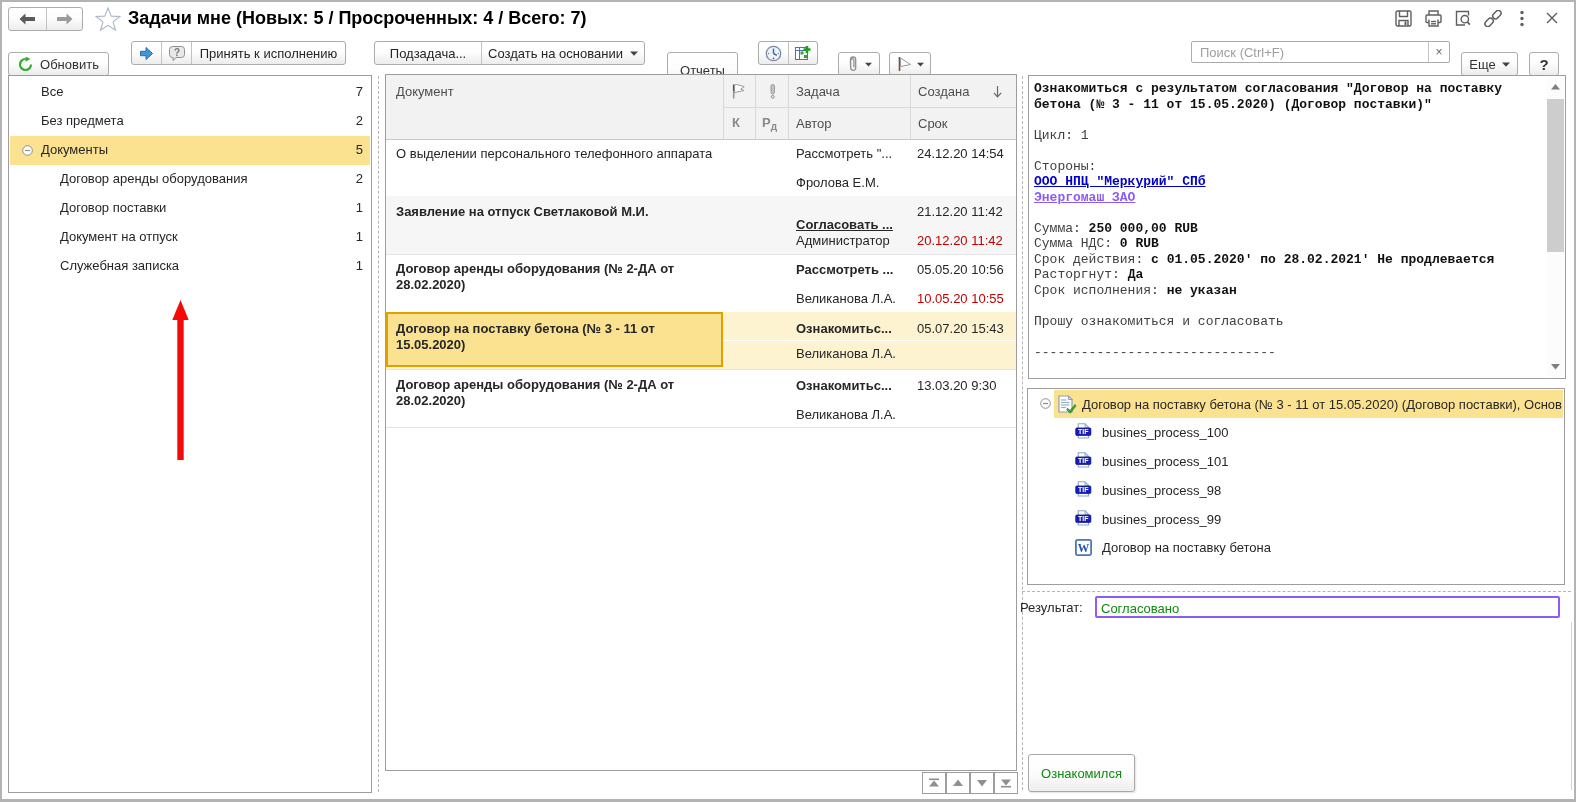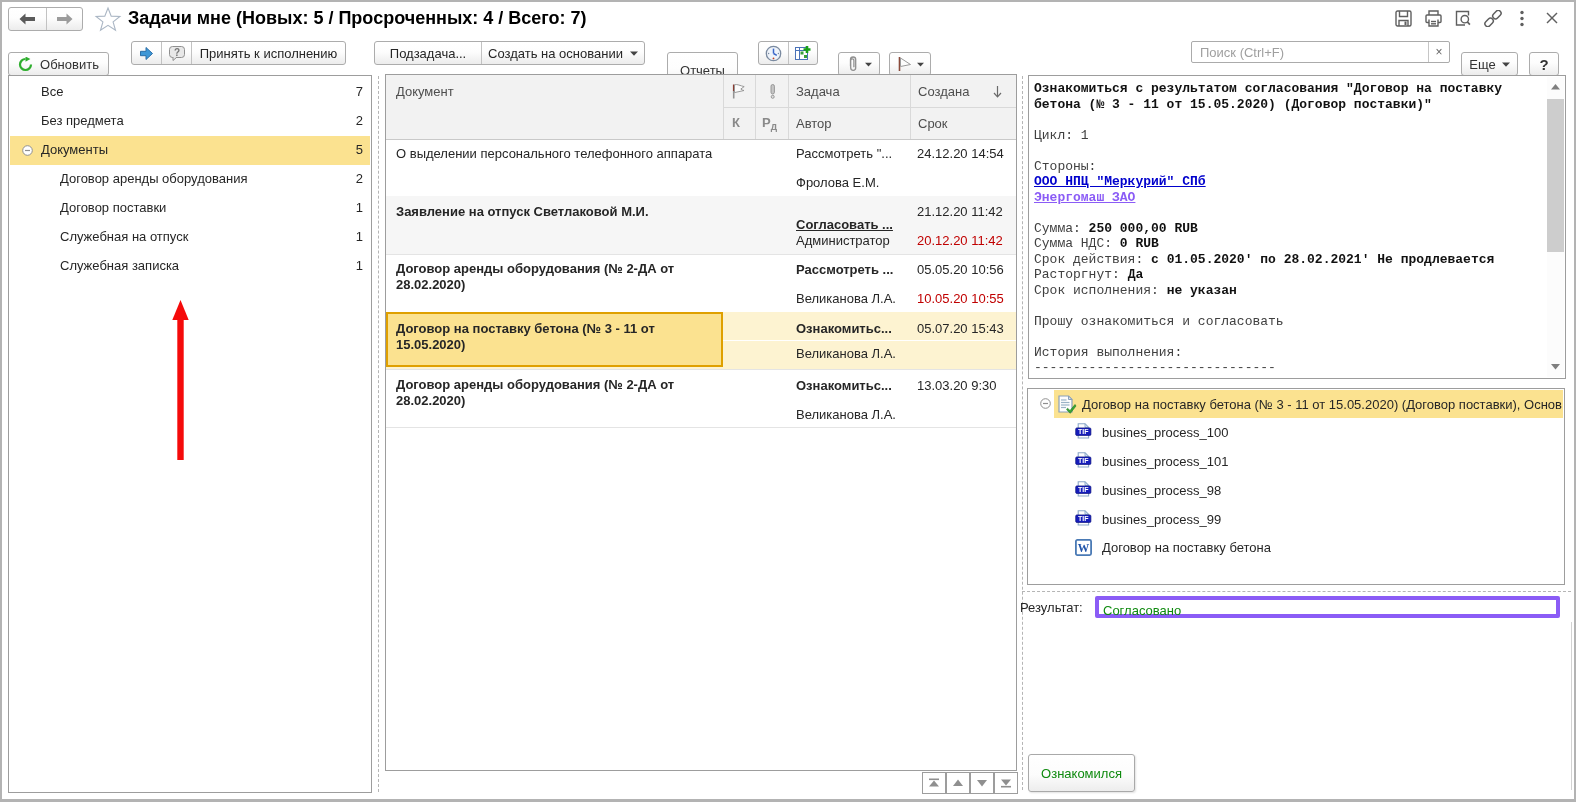--- a/index.html
+++ b/index.html
@@ -203,21 +203,21 @@
   </div>
   <div class="treerow" style="top:89px;">
       <span class="t" style="left:50px;">Договор аренды оборудования</span>
       <span class="n">2</span>
     </div>
   <div class="treerow" style="top:118px;">
       <span class="t" style="left:50px;">Договор поставки</span>
       <span class="n">1</span>
     </div>
   <div class="treerow" style="top:147px;">
-      <span class="t" style="left:50px;">Служебная на отпуск</span>
+      <span class="t" style="left:50px;">Документ на отпуск</span>
       <span class="n">1</span>
     </div>
   <div class="treerow" style="top:176px;">
       <span class="t" style="left:50px;">Служебная записка</span>
       <span class="n">1</span>
     </div>
   <svg class="abs" style="left:155px;top:224px;" width="34" height="162" viewBox="0 0 34 162">
     <polygon points="16.5,0 24.7,20 8.3,20" fill="#f50a0a"></polygon>
     <rect x="13.3" y="19" width="6.4" height="141" fill="#f50a0a"></rect>
   </svg>
@@ -327,21 +327,20 @@
     <div class="bold" style="color:#8b5cf6;text-decoration:underline;">Энергомаш ЗАО</div>
     <div style="height:15.5px;"></div>
     <div>Сумма: <b style="color:#111;">250 000,00 RUB</b></div>
     <div>Сумма НДС: <b style="color:#111;">0 RUB</b></div>
     <div>Срок действия: <b style="color:#111;">с 01.05.2020' по 28.02.2021' Не продлевается</b></div>
     <div>Расторгнут: <b style="color:#111;">Да</b></div>
     <div>Срок исполнения: <b style="color:#111;">не указан</b></div>
     <div style="height:15.5px;"></div>
     <div>Прошу ознакомиться и согласовать</div>
     <div style="height:15.5px;"></div>
-    <div>История выполнения:</div>
     <div>-------------------------------</div>
   </div>
 
   <div class="abs" style="right:1px;top:1px;width:17px;height:300px;background:#fcfcfc;">
     <svg class="abs" style="left:4px;top:7px;" width="9" height="6" viewBox="0 0 9 6">
         <polygon points="4.5,0 9,5.5 0,5.5" fill="#7f7f7f"></polygon>
       </svg>
     <div class="abs" style="left:0;top:22px;width:17px;height:153px;background:#cdcdcd;"></div>
     <svg class="abs" style="left:4px;bottom:7px;" width="9" height="6" viewBox="0 0 9 6">
         <polygon points="4.5,5.5 9,0 0,0" fill="#7f7f7f"></polygon>
@@ -388,17 +387,17 @@
       <rect x="0.9" y="0.9" width="15.2" height="15.2" rx="1.5" fill="#fff" stroke="#4a7ab5" stroke-width="1.8"></rect>
       <text x="8.5" y="12.6" font-size="11.5" font-weight="bold" fill="#2255aa" text-anchor="middle" font-family="Liberation Serif">W</text>
     </svg>
   <div class="abs" style="left:74px;top:151px;">Договор на поставку бетона</div>
 </div>
 
 <div class="dashh" style="left:1022px;top:591px;width:549px;"></div>
 <div class="abs" style="left:1571px;top:622px;width:0;height:168px;border-left:1px solid #d2d2d2;"></div>
 
 <div class="abs" style="left:1020px;top:600px;">Результат:</div>
-<div class="abs" style="left:1095px;top:596px;width:465px;height:22px;box-sizing:border-box;border:4px solid #8b5cf6;border-radius:2px;background:#fff;">
+<div class="abs" style="left:1095px;top:596px;width:465px;height:22px;box-sizing:border-box;border:2px solid #8b5cf6;border-radius:2px;background:#fff;">
   <div class="abs" style="left:4px;top:3px;color:#0e8a0e;">Согласовано</div>
 </div>
 
 <div class="abs" style="left:1028px;top:754px;width:107px;height:38px;box-sizing:border-box;border:1px solid #a9a9a9;border-radius:3px;background:linear-gradient(#ffffff,#fcfcfc 55%,#ededed);display:flex;align-items:center;justify-content:center;color:#0e8a0e;box-shadow:1px 1px 2px rgba(0,0,0,0.12);">Ознакомился</div>
 
 </body></html>

